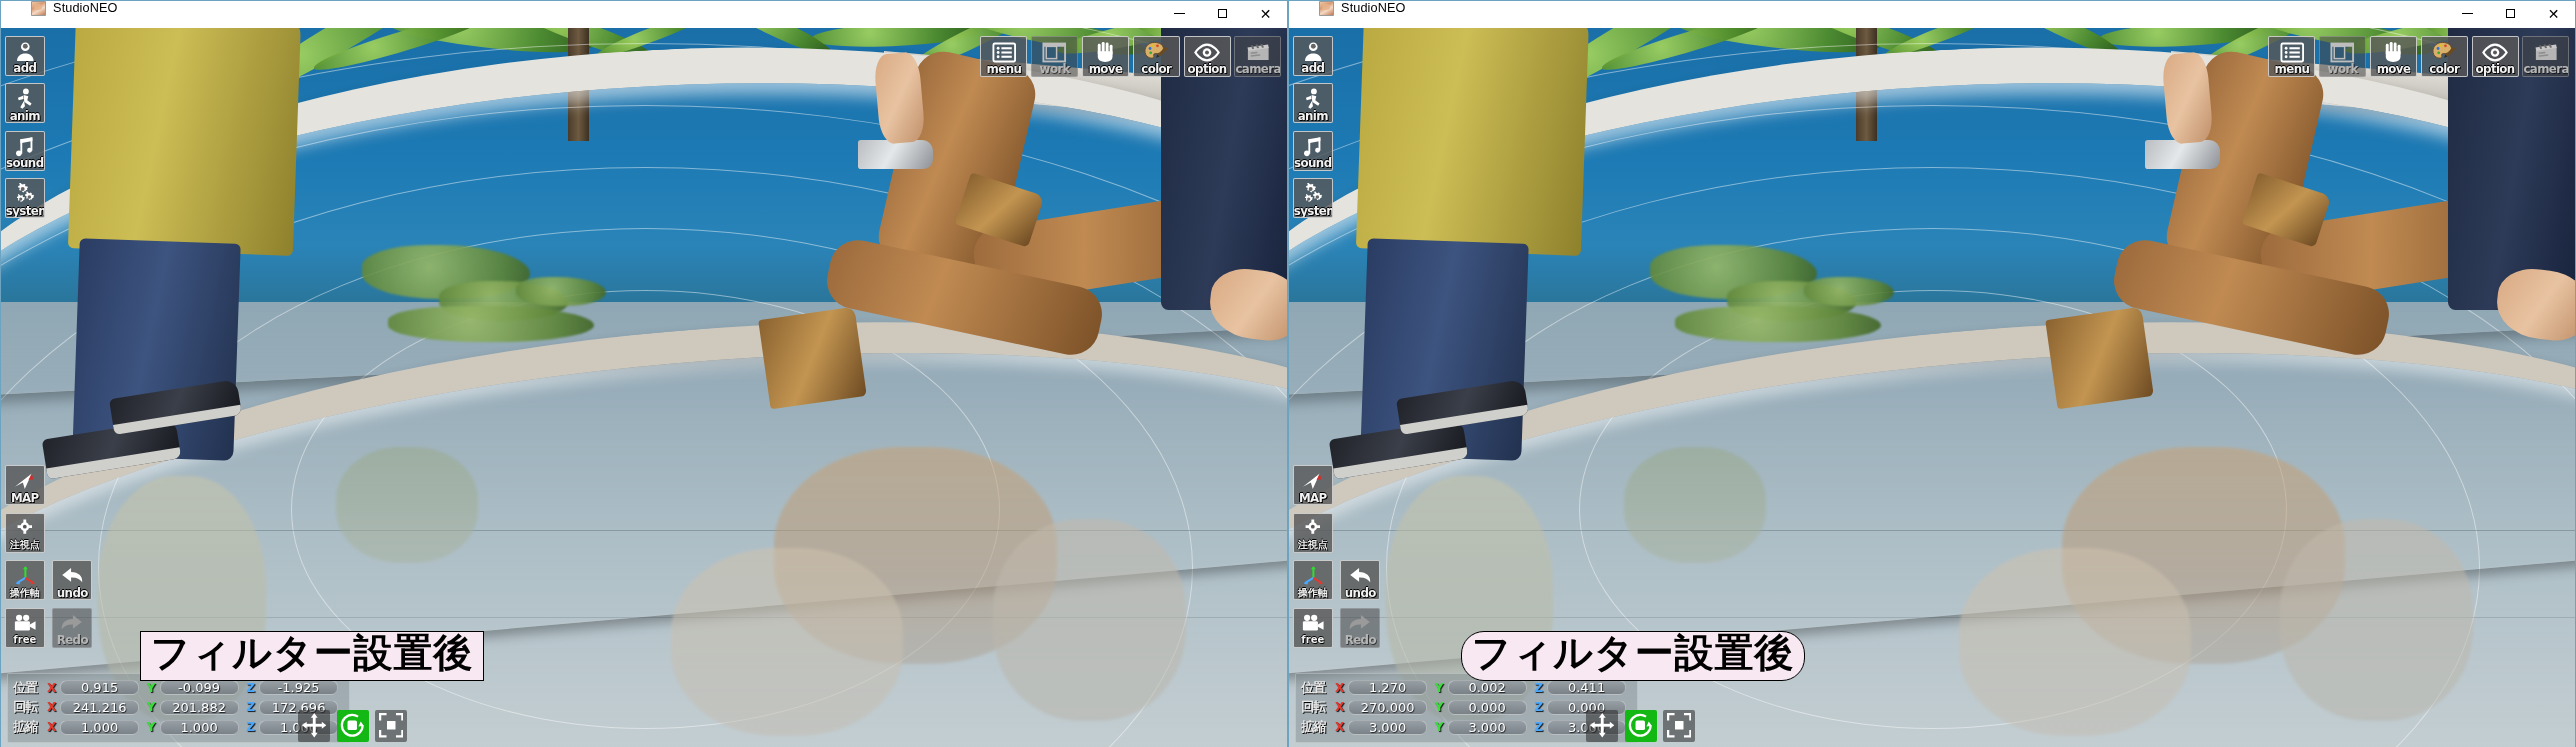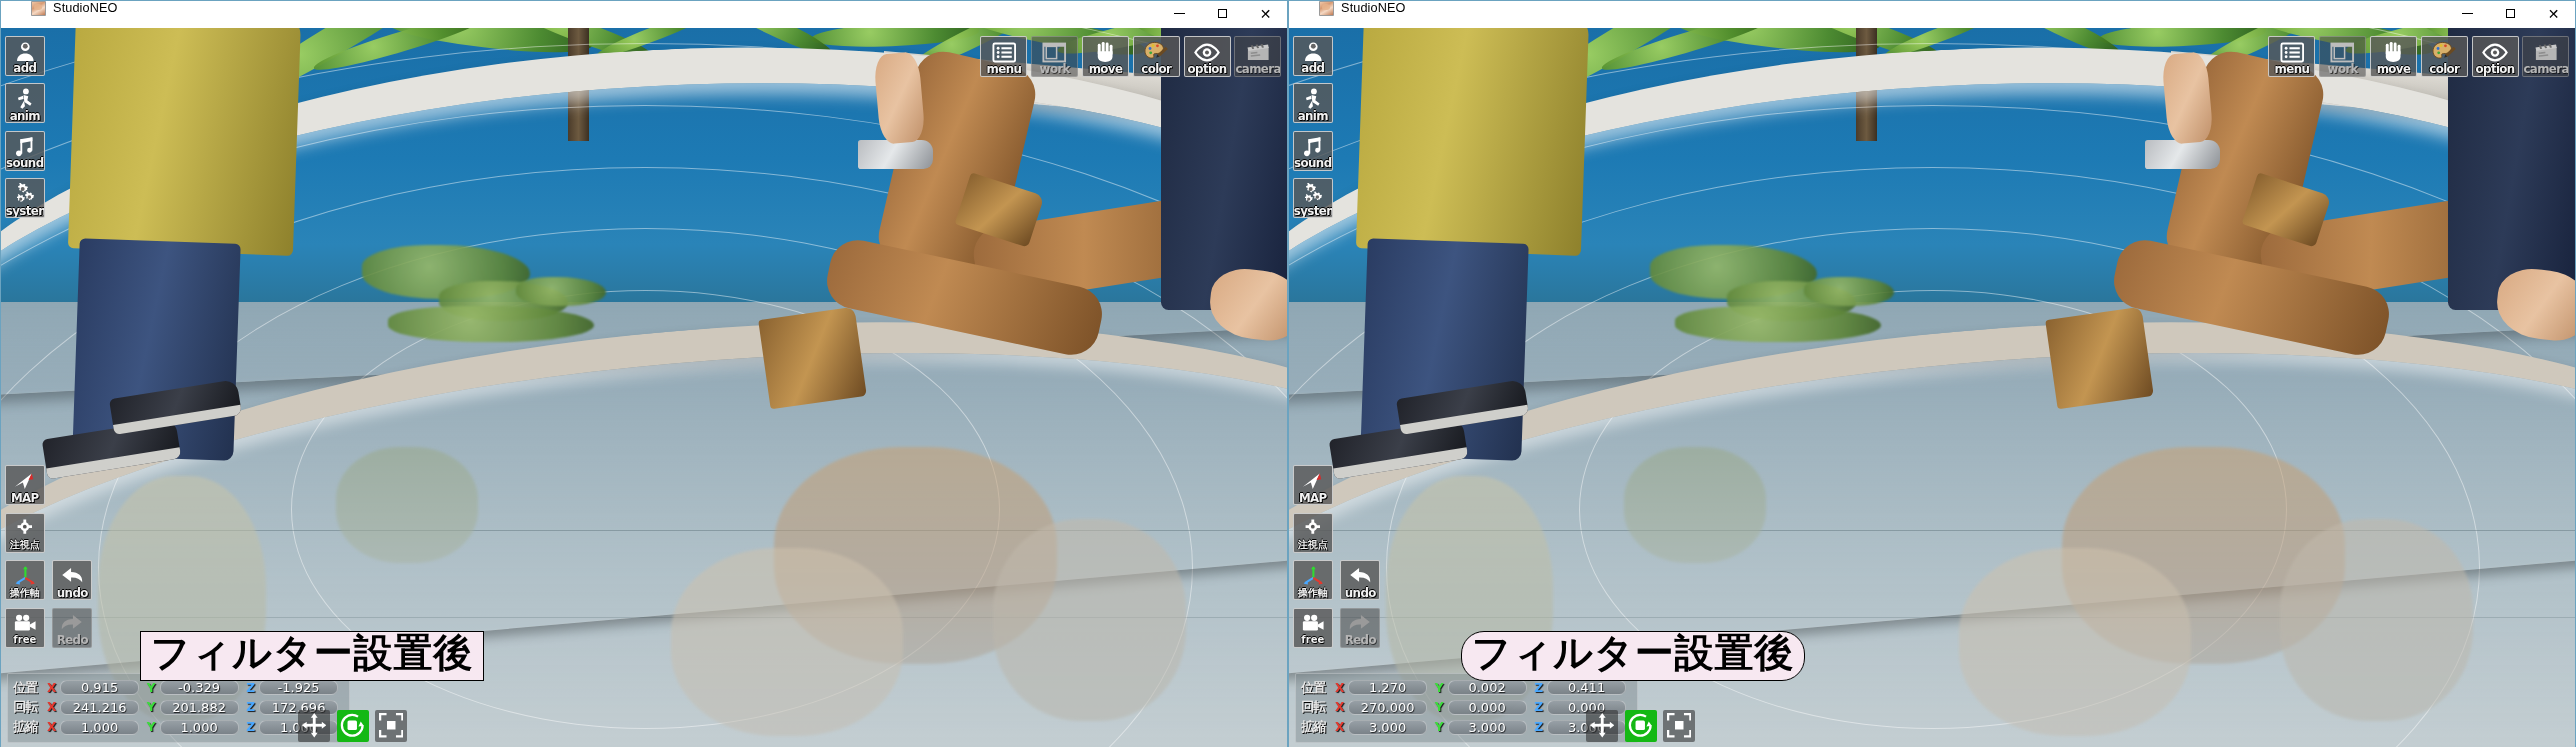--- a/index.html
+++ b/index.html
@@ -486,21 +486,21 @@
       <span class="tile-label faded">camera</span>
     </div>
         </div>
 
       <div class="xform">
     <div class="xrow">
       <span class="xlabel">位置</span>
       <span class="axis x">X</span>
       <span class="xval">0.915</span>
       <span class="axis y">Y</span>
-      <span class="xval">-0.329</span>
+      <span class="xval">-0.099</span>
       <span class="axis z">Z</span>
       <span class="xval">-1.925</span>
     </div>
     <div class="xrow">
       <span class="xlabel">回転</span>
       <span class="axis x">X</span>
       <span class="xval">241.216</span>
       <span class="axis y">Y</span>
       <span class="xval">201.882</span>
       <span class="axis z">Z</span>

